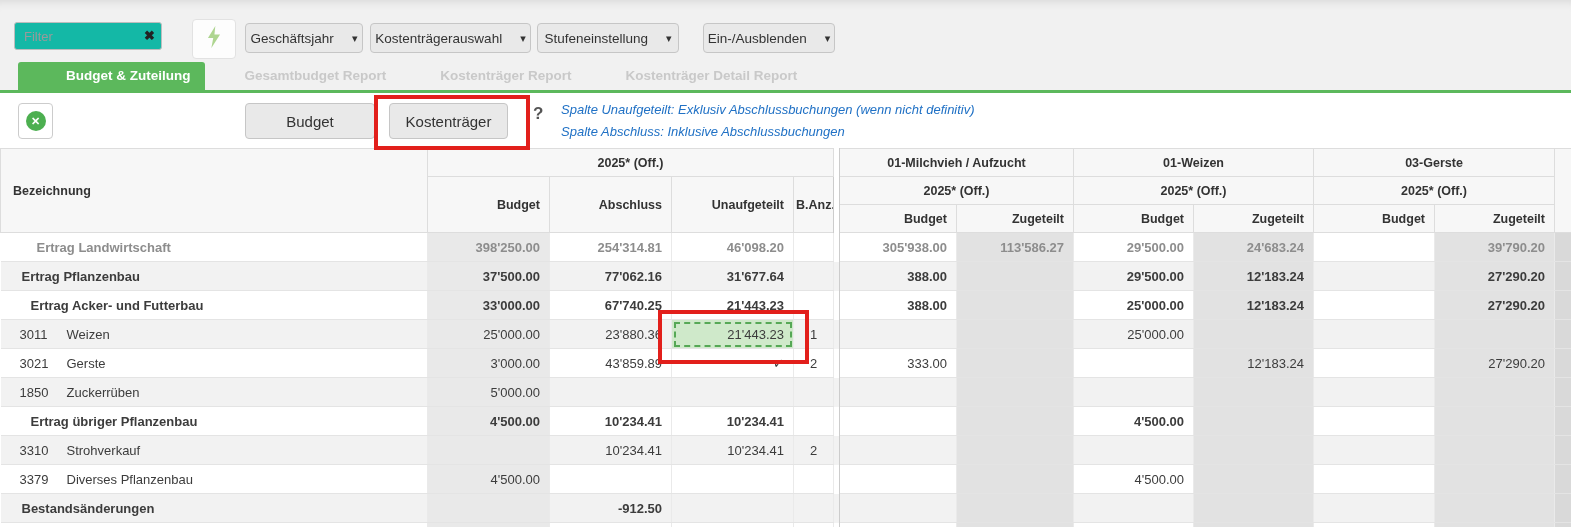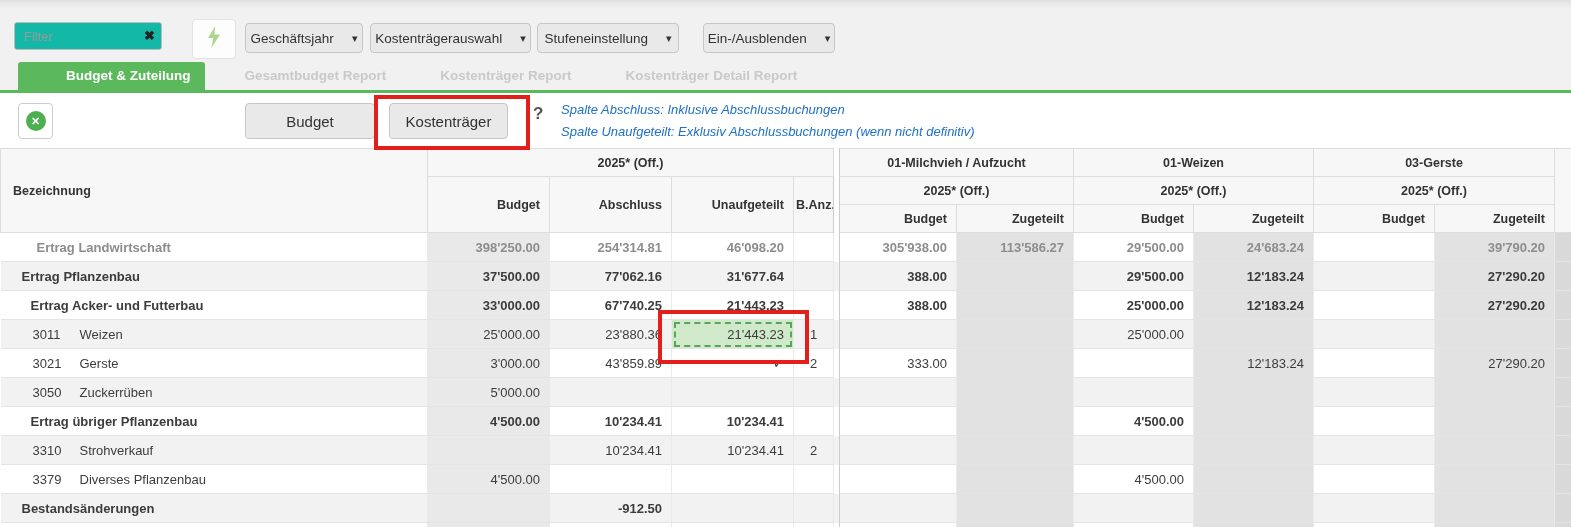--- a/index.html
+++ b/index.html
@@ -83,21 +83,21 @@
   td{
     height:28px;border-bottom:1px solid #e4e4e4;border-right:1px solid #eaeaea;
     padding:0 9px;overflow:hidden;white-space:nowrap;background:#fff;
   }
   tr.stripe td{background:#f2f2f2;}
   td.c-label{text-align:left;padding:0;}
   td.c-label .lab{display:inline-block;}
   td.lvl0 .lab{padding-left:12px;}
   td.lvl1 .lab{padding-left:21px;}
   td.lvl2 .lab{padding-left:30px;}
-  td.lvl3 .lab{padding-left:32px;}
+  td.lvl3 .lab{padding-left:19px;}
   .code{display:inline-block;min-width:34px;margin-right:13px;}
   td.c-num{text-align:right;}
   td.c-banz{text-align:center;padding:0 2px;}
   td.shade-l{background:#e9e9e9 !important;}
   td.shade-r{background:#e2e2e2 !important;}
   td.c-strip{background:#d9d9d9 !important;border-right:none;}
   tr.bold td{font-weight:bold;}
   tr.muted td{color:#8d8d8d;padding-left:24px;}
   tr td.hl{
     background:#cfe9ca !important;
@@ -152,22 +152,22 @@
 </div>
 
 <div class="actionbar">
   <div class="btn btn-cancel">
     <span class="cancel-circle">✕</span>
   </div>
   <div class="btn btn-gray btn-budget">Budget</div>
   <div class="btn btn-gray btn-kostentraeger">Kostenträger</div>
   <div class="help-q">?</div>
   <div class="info">
+    <div>Spalte Unaufgeteilt: Exklusiv Abschlussbuchungen (wenn nicht definitiv)</div>
     <div>Spalte Abschluss: Inklusive Abschlussbuchungen</div>
-    <div>Spalte Unaufgeteilt: Exklusiv Abschlussbuchungen (wenn nicht definitiv)</div>
   </div>
 </div>
 
 <table>
   <colgroup>
     <col style="width:427px">
       <col style="width:122px">
       <col style="width:122px">
       <col style="width:122px">
     <col style="width:40px">
@@ -278,21 +278,21 @@
         <td class="c-sep"></td>
         <td class="c-num">333.00</td>
         <td class="c-num shade-r"></td>
         <td class="c-num"></td>
         <td class="c-num shade-r">12'183.24</td>
         <td class="c-num"></td>
         <td class="c-num shade-r">27'290.20</td>
         <td class="c-strip"></td>
       </tr>
       <tr class="stripe">
-        <td class="c-label lvl3"><span class="lab"><span class="code">3050</span>Zuckerrüben</span></td>
+        <td class="c-label lvl3"><span class="lab"><span class="code">1850</span>Zuckerrüben</span></td>
         <td class="c-num shade-l">5'000.00</td>
         <td class="c-num"></td>
         <td class="c-num"></td>
         <td class="c-banz"></td>
         <td class="c-sep"></td>
         <td class="c-num"></td>
         <td class="c-num shade-r"></td>
         <td class="c-num"></td>
         <td class="c-num shade-r"></td>
         <td class="c-num"></td>

